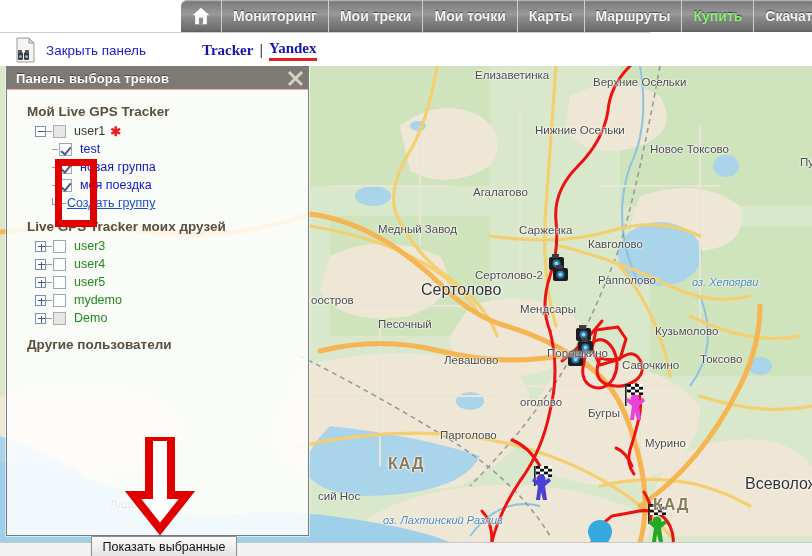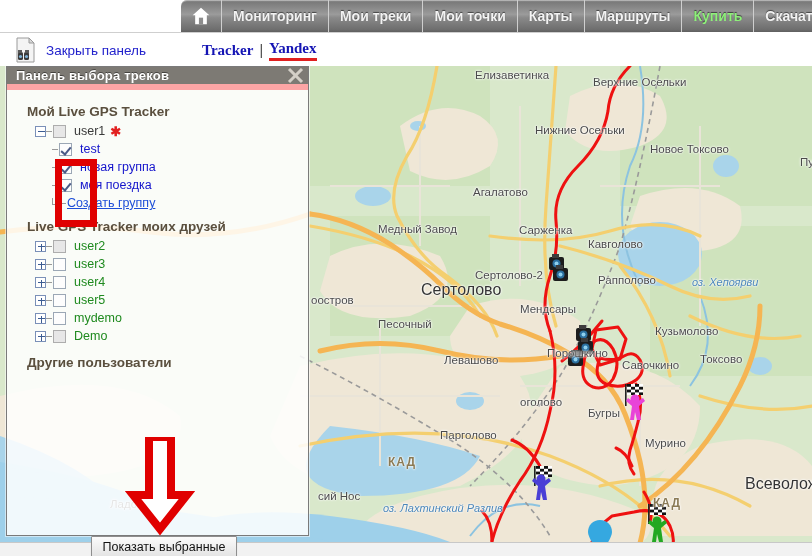--- a/index.html
+++ b/index.html
@@ -74,21 +74,21 @@
   #track-panel {
     position:absolute; left:6px; top:66px; width:303px; height:470px;
     background:rgba(255,255,255,0.86);
     border:1px solid #7a7a7a;
     box-shadow:0 0 0 1px rgba(255,255,255,.5);
   }
   #panel-titlebar {
     height:23px; background:#7d7a74;
     display:flex; align-items:center; justify-content:space-between;
     padding:0 4px 0 9px;
-    border-bottom:6px solid #fca5a5;
+    border-bottom:1px solid #fca5a5;
   }
   #panel-title {
     color:#fff; font-size:13px; font-weight:bold; letter-spacing:.2px;
     text-shadow:0 -1px 0 rgba(0,0,0,.45);
   }
   #panel-close { width:17px; height:17px; cursor:pointer; }
   #panel-body { position:relative; height:446px; padding:14px 0 0 20px; }
 
   .section-head {
     font-size:13.5px; font-weight:bold; color:#5a4f3e;
@@ -157,21 +157,21 @@
 
   .maplabel {
     position:absolute; white-space:nowrap;
     font-family:"Liberation Sans", sans-serif;
     color:#4a4a4a; text-shadow:0 0 3px #fff, 0 0 2px #fff, 0 0 1px #fff;
     pointer-events:none;
   }
   .maplabel.city { font-size:16px; color:#333; }
   .maplabel.town { font-size:11.5px; }
   .maplabel.water { font-size:11px; color:#4b86b8; font-style:italic; }
-  .maplabel.road { font-size:12px; color:#8a7a55; font-weight:bold; letter-spacing:1px; }
+  .maplabel.road { font-size:16px; color:#8a7a55; font-weight:bold; letter-spacing:1px; }
 </style>
 </head>
 <body>
 
 <div id="topnav">
   <div id="navstrip">
     <div class="navitem home">
       <svg class="house" viewBox="0 0 24 24">
         <path d="M12 2 L2 11 h3 v11 h14 V11 h3 Z" fill="#ffffff"></path>
         <rect x="9.5" y="14" width="5" height="8" fill="#8d8d8d"></rect>
@@ -449,21 +449,21 @@
       <div class="maplabel town" style="left: 444px; top: 288px;">Левашово</div>
       <div class="maplabel town" style="left: 700px; top: 287px;">Токсово</div>
       <div class="maplabel town" style="left: 520px; top: 330px;">оголово</div>
       <div class="maplabel town" style="left: 588px; top: 341px;">Бугры</div>
       <div class="maplabel town" style="left: 440px; top: 363px;">Парголово</div>
       <div class="maplabel town" style="left: 645px; top: 371px;">Мурино</div>
       <div class="maplabel city" style="left: 745px; top: 409px;">Всеволожск</div>
       <div class="maplabel road" style="left: 388px; top: 389px;">КАД</div>
       <div class="maplabel road" style="left: 653px; top: 430px;">КАД</div>
       <div class="maplabel town" style="left: 318px; top: 424px;">сий Нос</div>
-      <div class="maplabel water" style="left: 383px; top: 436px;">оз. Лахтинский Разлив</div>
+      <div class="maplabel water" style="left: 383px; top: 448px;">оз. Лахтинский Разлив</div>
       <div class="maplabel town" style="left: 110px; top: 432px;">Ладожское</div>
     </div>
 </div>
 
 <div id="bottombar"></div>
 
 <div id="track-panel">
   <div id="panel-titlebar">
     <span id="panel-title">Панель выбора треков</span>
     <span id="panel-close">
@@ -508,26 +508,20 @@
       <span class="corner"></span>
       <span class="hdash2"></span>
       <span class="tlabel link" style="margin-left:1px">Создать группу</span>
     </div>
 
     <div class="section-head second">Live GPS Tracker моих друзей</div>
 
     <div class="tree-row">
       <span class="expander plus"></span>
       <span class="hdash"></span>
-      <span class="cb disabled"></span>
-      <span class="tlabel green">user2</span>
-    </div>
-    <div class="tree-row">
-      <span class="expander plus"></span>
-      <span class="hdash"></span>
       <span class="cb"></span>
       <span class="tlabel green">user3</span>
     </div>
     <div class="tree-row">
       <span class="expander plus"></span>
       <span class="hdash"></span>
       <span class="cb"></span>
       <span class="tlabel green">user4</span>
     </div>
     <div class="tree-row">

